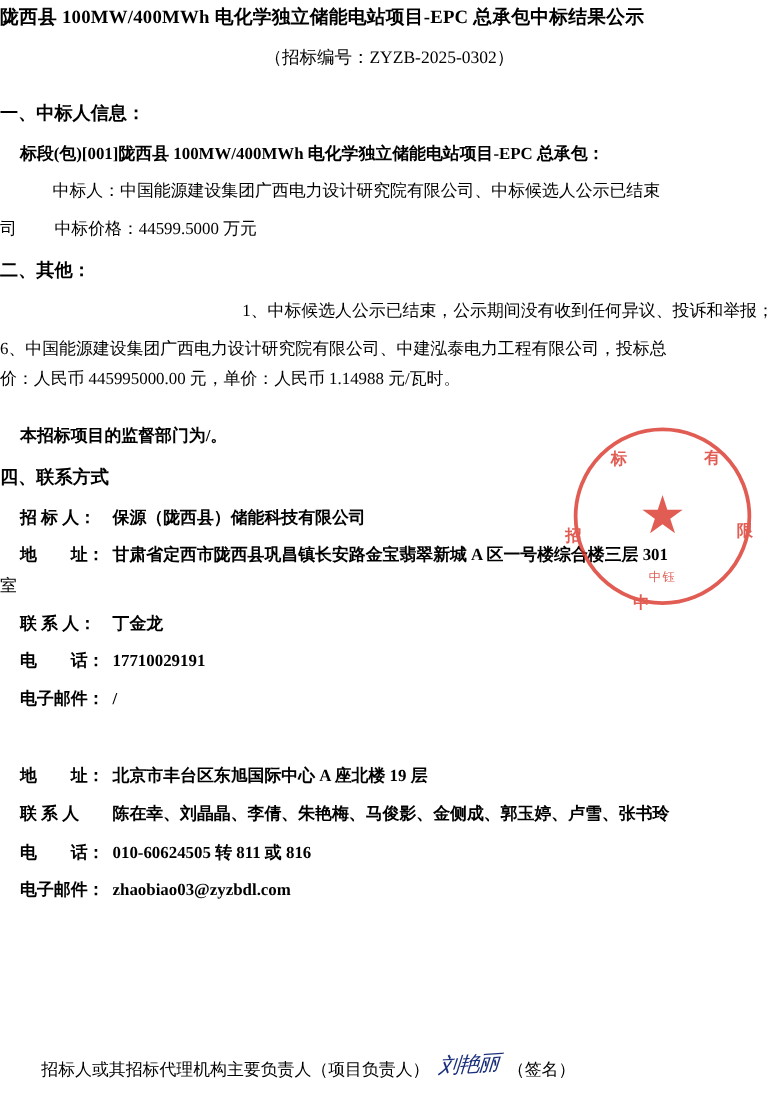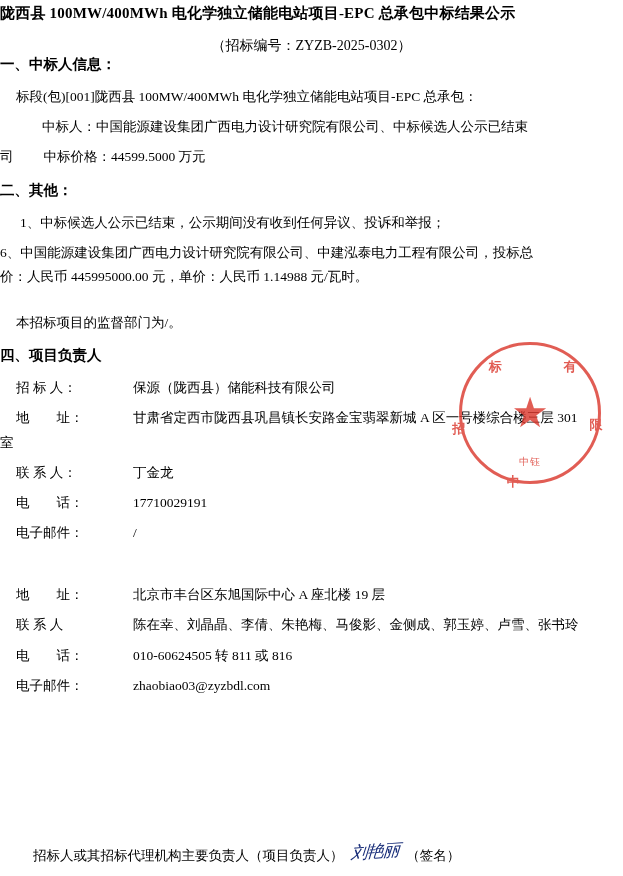--- a/index.html
+++ b/index.html
@@ -29,45 +29,45 @@
     letter-spacing: 0.2px;
     margin-top: 4px;
     white-space: nowrap;
   }
   .subtitle {
     text-align: center;
     font-size: 14px;
     margin-top: 14px;
   }
   .body {
+    margin-top: 26px;
     padding: 0 4px 0 0;
   }
   .sec-head {
     font-size: 14.5px;
     font-weight: bold;
     margin: 0 0 0 0;
     padding-left: 0px;
   }
   .ln {
     font-size: 13.5px;
     line-height: 1.05;
     white-space: nowrap;
   }
-  .p0 { padding-left: 16px; }
-  .p1 { padding-left: 20px; }
+  .p0 { padding-left: 16px; font-weight: bold; }
+  .p1 { padding-left: 20px; text-align: right; }
   .p2 { padding-left: 42px; }
   .p3 { padding-left: 0px; }
   .gap-s { height: 10px; }
   .gap-m { height: 16px; }
   .gap-l { height: 22px; }
   .row {
     display: flex;
     align-items: baseline;
     font-size: 13.5px;
-    gap: 43px;
   }
   .label-w {
     display: inline-block;
     width: 74px;
     flex: 0 0 auto;
   }
   .label-sp {
     display: inline-block;
     width: 74px;
     flex: 0 0 auto;
@@ -174,21 +174,21 @@
     <div class="gap-m"></div>
     <div class="ln p3">6、中国能源建设集团广西电力设计研究院有限公司、中建泓泰电力工程有限公司，投标总</div>
     <div class="gap-s"></div>
     <div class="ln p3">价：人民币 445995000.00 元，单价：人民币 1.14988 元/瓦时。</div>
 
     <div class="gap-m"></div>
     <div class="gap-m"></div>
     <div class="ln p0">本招标项目的监督部门为/。</div>
 
     <div class="gap-m"></div>
-    <div class="sec-head p3">四、项目负责人</div>
+    <div class="sec-head p3">四、联系方式</div>
     <div class="gap-m"></div>
 
     <div class="ln p0 row">
       <span class="label-w">招 标 人：</span>
       <span>保源（陇西县）储能科技有限公司</span>
     </div>
     <div class="gap-m"></div>
 
     <div class="ln p0 row">
       <span class="label-w">地　　址：</span>

